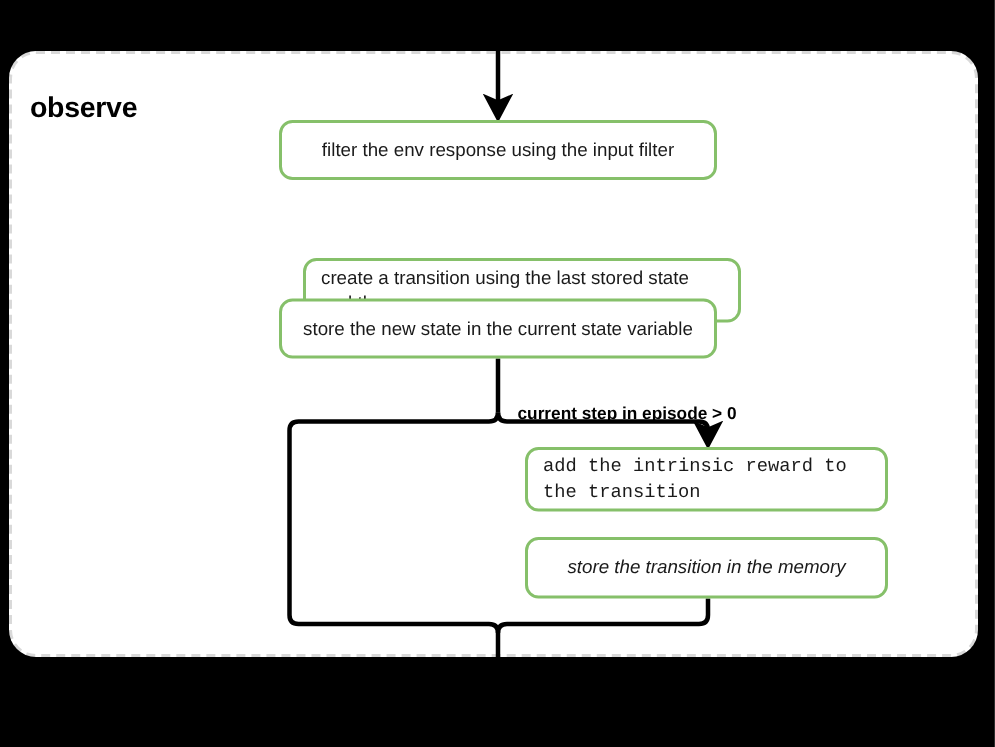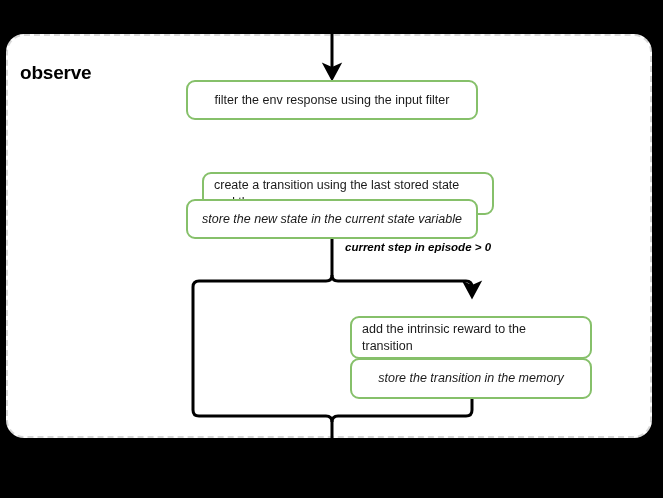--- a/index.html
+++ b/index.html
@@ -48,34 +48,33 @@
     align-items: center;
     justify-content: center;
     text-align: left;
     color: #1a1a1a;
     font-size: 12.5px;
     line-height: 1.35;
     padding: 2px 10px;
   }
   #box-filter        { left: 186px; top: 80px;  width: 292px; height: 40px; }
   #box-create        { left: 202px; top: 132px; width: 292px; height: 43px; margin-top: 40px; }
-  #box-store-state   { left: 186px; top: 199px; width: 292px; height: 40px; font-style: italic; }
-  #box-intrinsic     { left: 350px; top: 316px; width: 242px; height: 43px; }
+  #box-store-state   { left: 186px; top: 199px; width: 292px; height: 40px; }
+  #box-intrinsic     { left: 350px; top: 298px; width: 242px; height: 43px; font-family: Liberation Mono, monospace; }
   #box-store-trans   { left: 350px; top: 358px; width: 242px; height: 41px; font-style: italic; }
 
   
   #branch-label {
     position: absolute;
     left: 345px;
-    top: 241px;
+    top: 270px;
     font-size: 11.5px;
     font-weight: bold;
     color: #000000;
     white-space: nowrap;
-    font-style: italic;
   }
   
   #connectors {
     position: absolute;
     left: 0;
     top: 0;
     width: 663px;
     height: 498px;
     pointer-events: none;
   }

